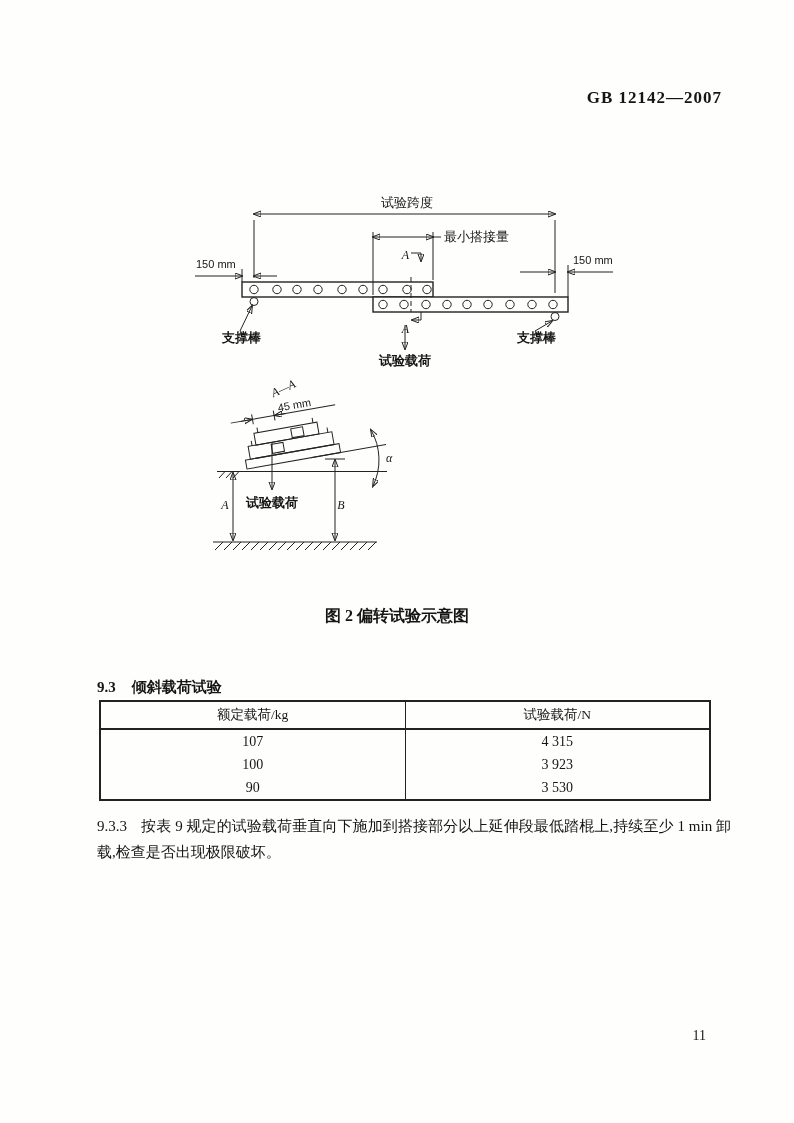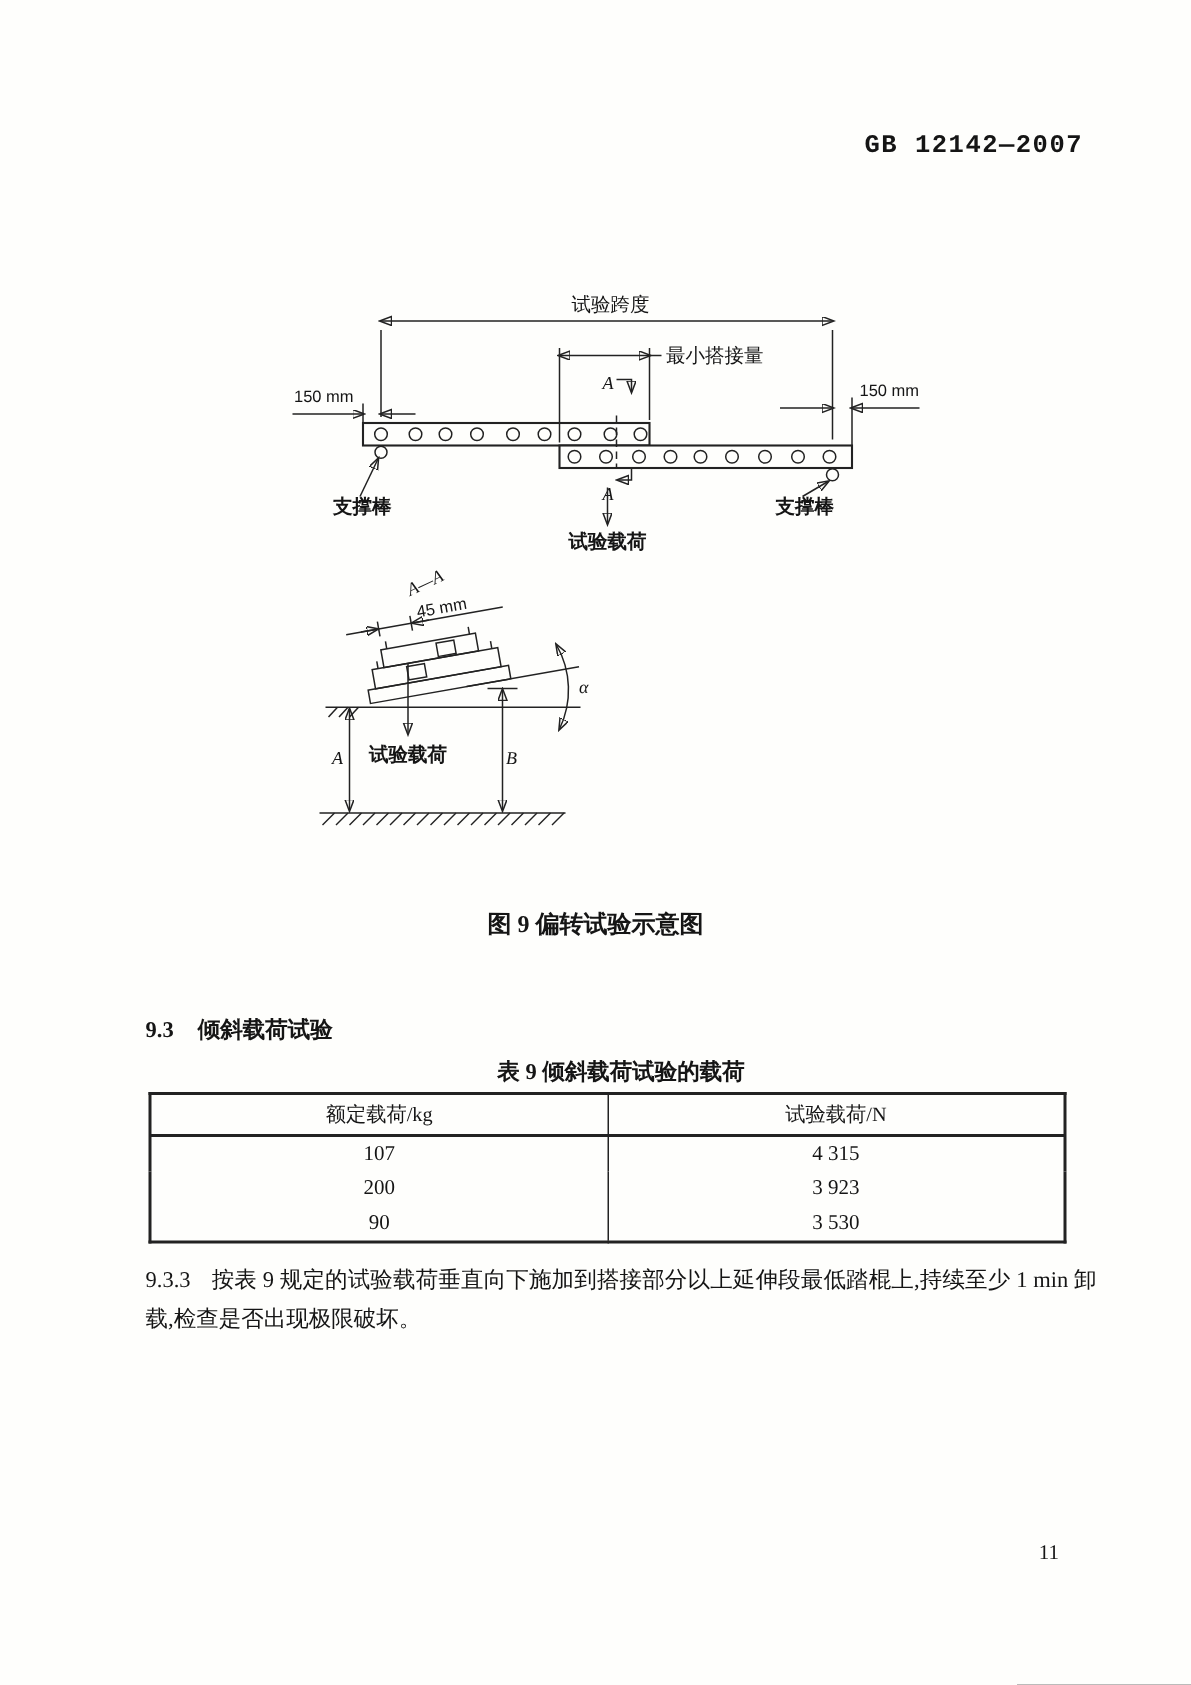--- a/index.html
+++ b/index.html
@@ -3,21 +3,21 @@
 <meta charset="utf-8">
 <style>
   html,body { margin:0; padding:0; background:#888; }
   .page {
     position:relative; width:794px; height:1123px; margin:0 auto;
     background:#fefefc; color:#151515; overflow:hidden;
     font-family:"Liberation Serif","DejaVu Serif",serif;
   }
   .doc-no {
     position:absolute; top:88px; right:72px;
-    font-family:Liberation Mono, monospace;
+    font-family:Liberation Serif, serif;
     font-weight:bold; font-size:17px; letter-spacing:1px;
   }
   svg { position:absolute; overflow:visible; }
   #fig1 { left:175px; top:192px; }
   #fig2 { left:205px; top:372px; }
   svg line, svg path, svg rect, svg circle { stroke:#222; fill:none; stroke-width:1; }
   svg rect.bar { fill:#fefefc; stroke-width:1.4; }
   svg text { fill:#151515; stroke:none; font-family:"Liberation Serif","DejaVu Serif",serif; }
   text.cjk { font-size:13px; }
   text.dim { font-size:11px; font-family:"Liberation Sans","DejaVu Sans",sans-serif; }
@@ -210,43 +210,42 @@
         <line x1="118" y1="178" x2="126" y2="170"></line>
           <line x1="127" y1="178" x2="135" y2="170"></line>
         <line x1="136" y1="178" x2="144" y2="170"></line>
           <line x1="145" y1="178" x2="153" y2="170"></line>
         <line x1="154" y1="178" x2="162" y2="170"></line>
           <line x1="163" y1="178" x2="171" y2="170"></line>
       </g>
     </g>
   </svg>
 
-  <div class="fig-caption">图 9  偏转试验示意图</div>
+  <div class="fig-caption">图 2  偏转试验示意图</div>
 
   <div class="content">
     <h3><span class="hnum">9.3</span><span>倾斜载荷试验</span></h3>
 
 
 
-    <div class="tbl-title">表 9  倾斜载荷试验的载荷</div>
 
     <table class="t9">
       <thead>
         <tr>
           <th style="width:50%">额定载荷/kg</th>
           <th>试验载荷/N</th>
         </tr>
       </thead>
       <tbody>
         <tr>
           <td>107</td>
           <td>4 315</td>
         </tr>
         <tr>
-          <td>200</td>
+          <td>100</td>
           <td>3 923</td>
         </tr>
         <tr>
           <td>90</td>
           <td>3 530</td>
         </tr>
       </tbody>
     </table>
 
     <p class="p933"><span class="pnum">9.3.3</span><span>按表 9 规定的试验载荷垂直向下施加到搭接部分以上延伸段最低踏棍上,持续至少 1 min 卸载,检查是否出现极限破坏。</span></p>

